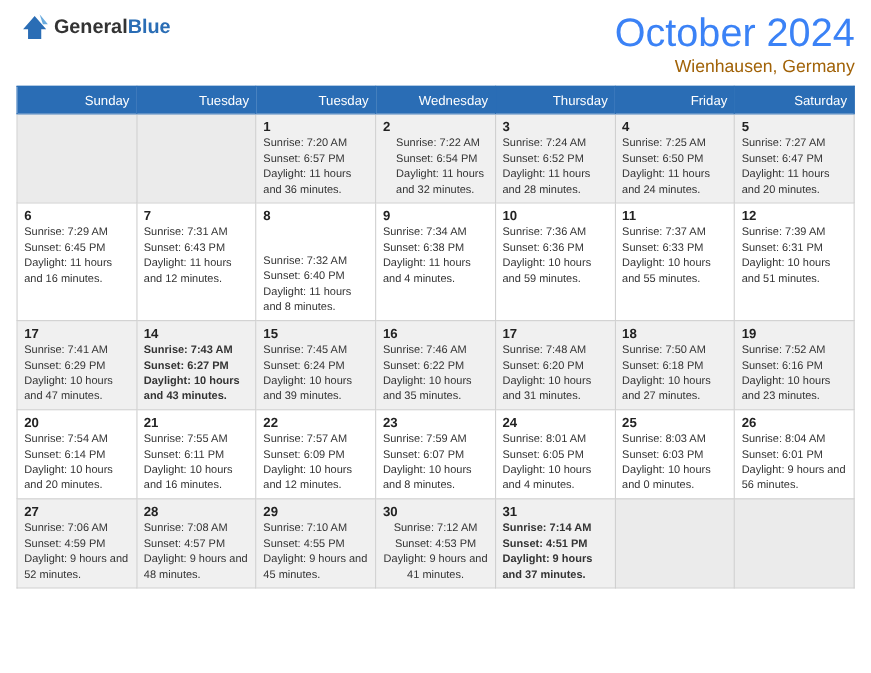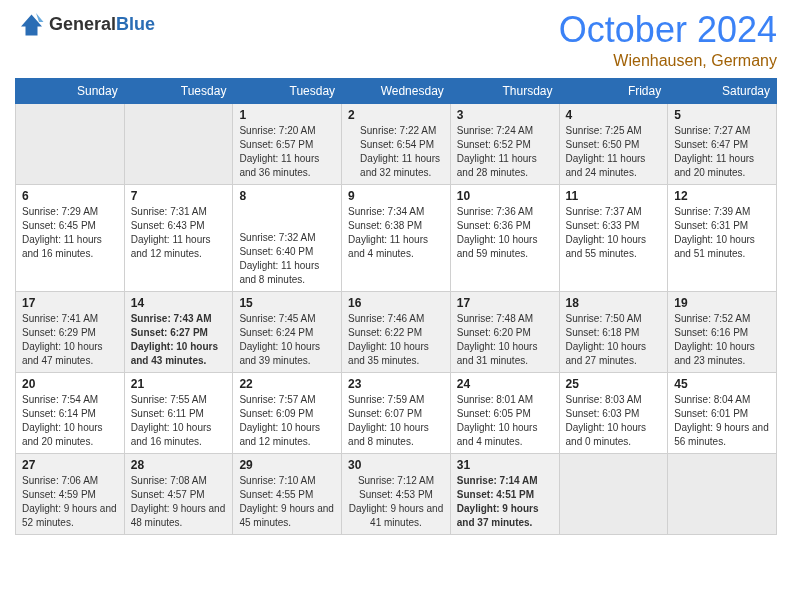--- a/index.html
+++ b/index.html
@@ -291,21 +291,21 @@
 Sunset: 6:05 PM
 Daylight: 10 hours and 4 minutes.</div>
           </td>
           <td>
             <div class="day-num">25</div>
             <div class="day-info" style="white-space: pre-line;">Sunrise: 8:03 AM
 Sunset: 6:03 PM
 Daylight: 10 hours and 0 minutes.</div>
           </td>
           <td>
-            <div class="day-num">45</div>
+            <div class="day-num">26</div>
             <div class="day-info" style="white-space: pre-line;">Sunrise: 8:04 AM
 Sunset: 6:01 PM
 Daylight: 9 hours and 56 minutes.</div>
           </td>
         </tr>
         <tr class="row-shade">
           <td>
             <div class="day-num">27</div>
             <div class="day-info" style="white-space: pre-line;">Sunrise: 7:06 AM
 Sunset: 4:59 PM

